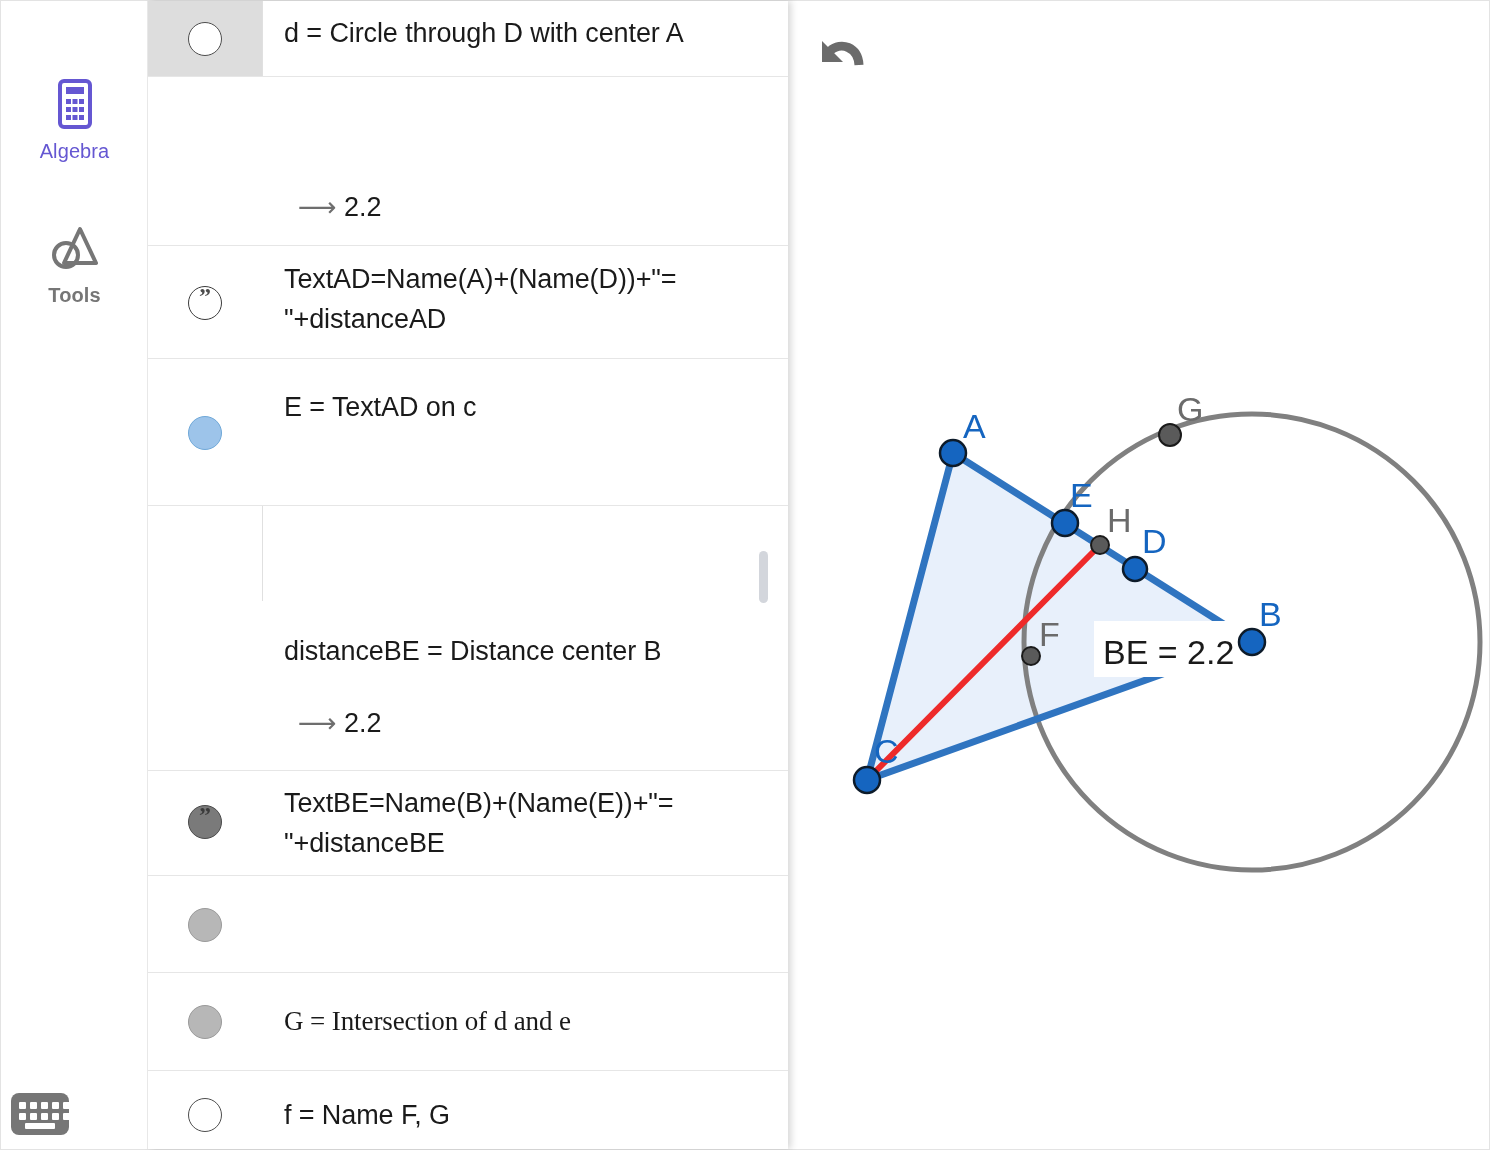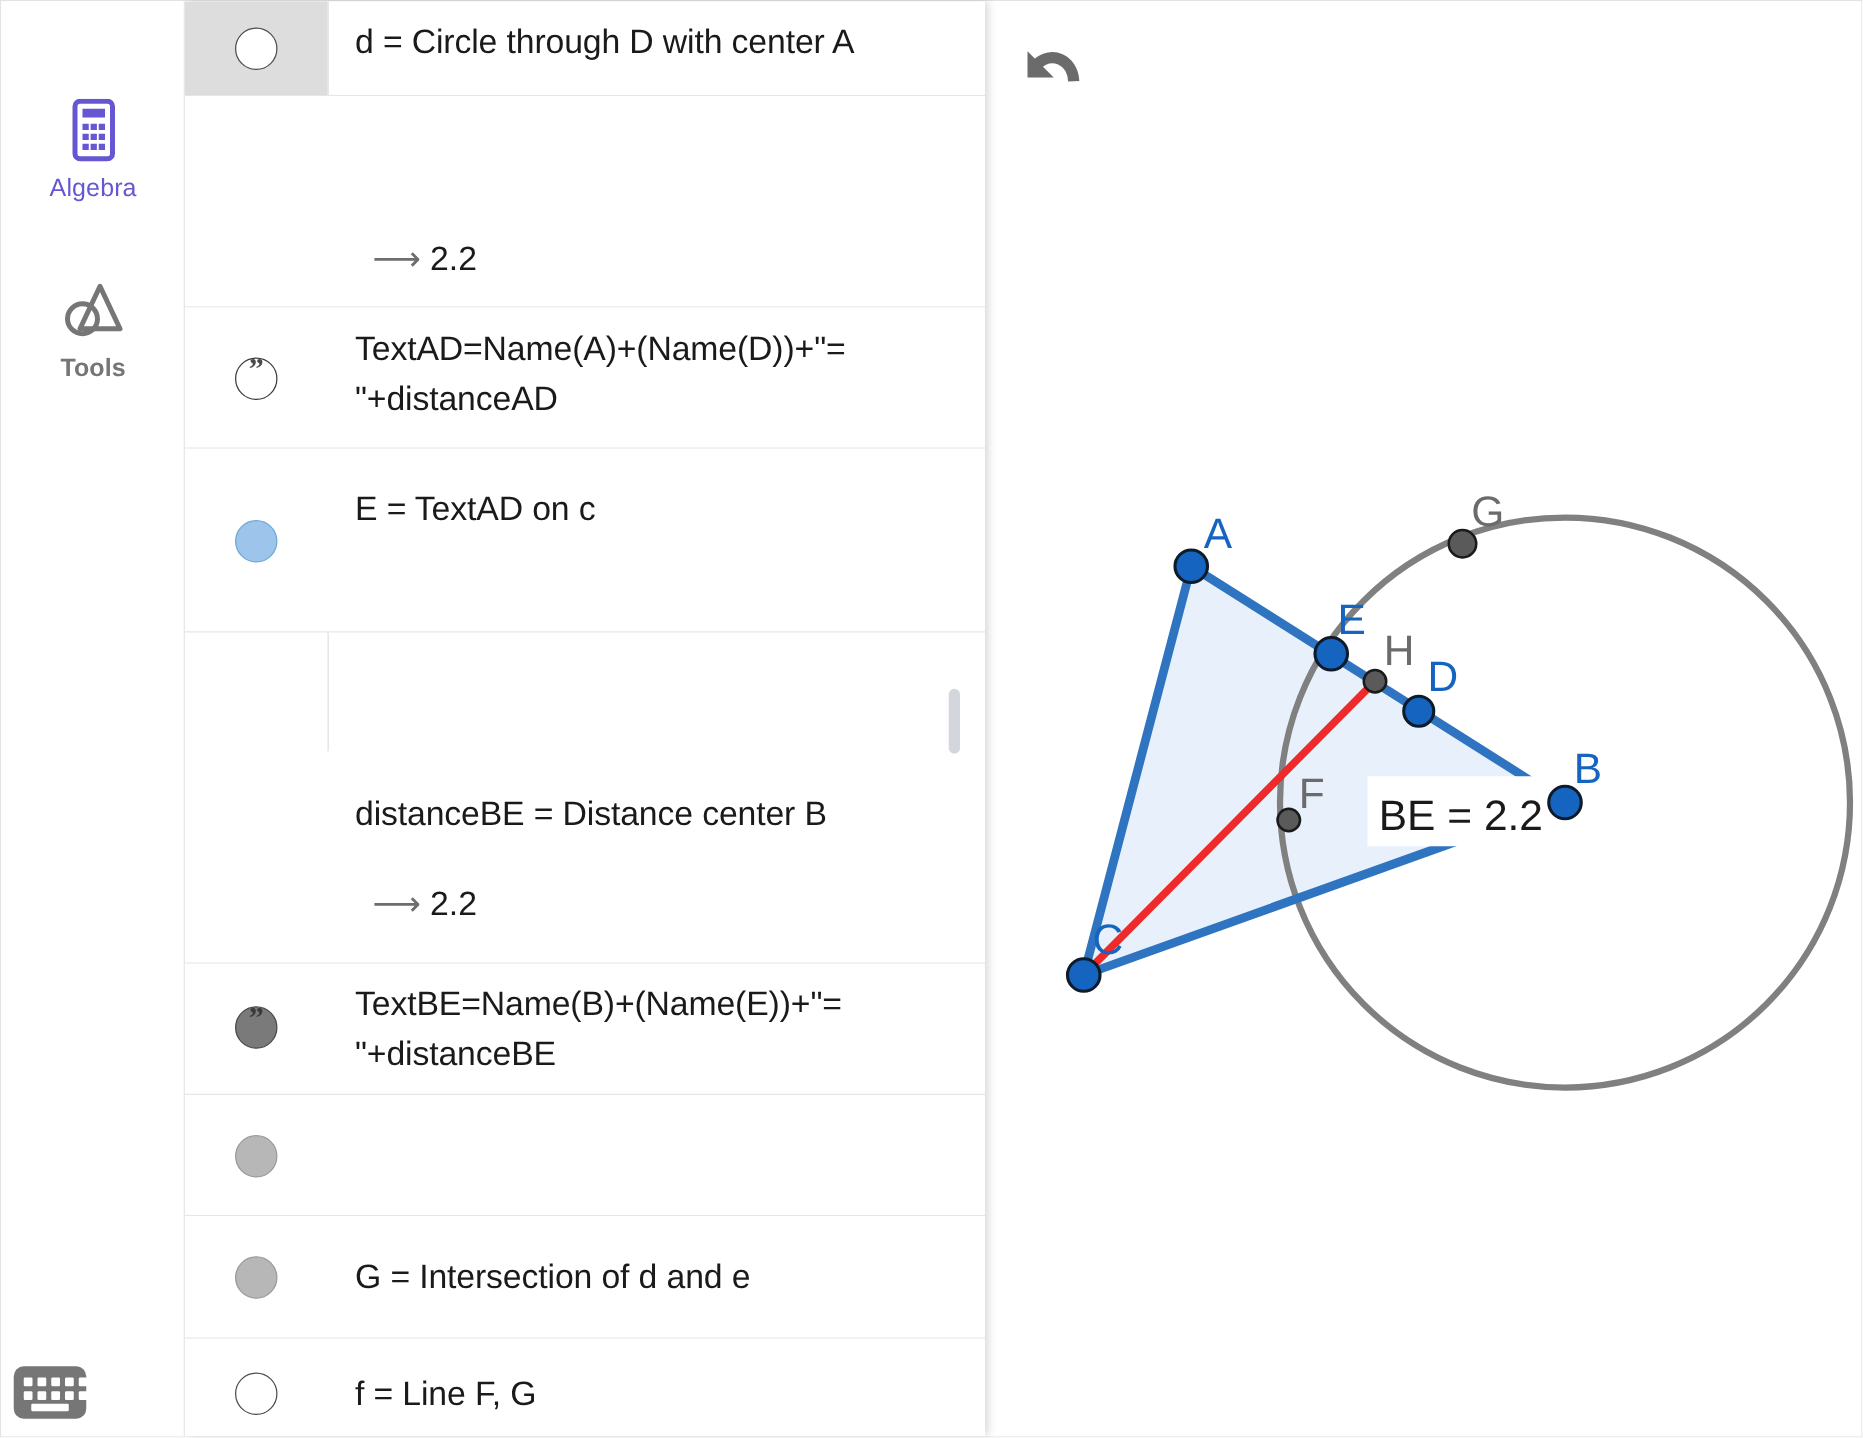--- a/index.html
+++ b/index.html
@@ -205,31 +205,31 @@
       <div class="marker-cell">
         <span class="marker gray" style="top:32px;"></span>
       </div>
     </div>
 
     <div class="row" style="top:972px;height:98px;">
       <div class="marker-cell">
         <span class="marker gray" style="top:32px;"></span>
       </div>
       <div class="content">
-        <div class="expr" style="top:28px;">G = Intersection of d and e</div>
+        <div class="expr" style="top:28px;font-family:Liberation Serif, serif;">G = Intersection of d and e</div>
 
       </div>
     </div>
 
     <div class="row" style="top:1070px;height:78px;border-bottom:none;">
       <div class="marker-cell">
         <span class="marker white" style="top:27px;"></span>
       </div>
       <div class="content">
-        <div class="expr" style="top:24px;">f = Line F, G</div>
+        <div class="expr" style="top:24px;">f = Name F, G</div>
 
       </div>
     </div>
 
     <div id="panel-scrollbar">
       <div id="panel-scroll-thumb"></div>
     </div>
   </div>
 
   <div id="graphics">

